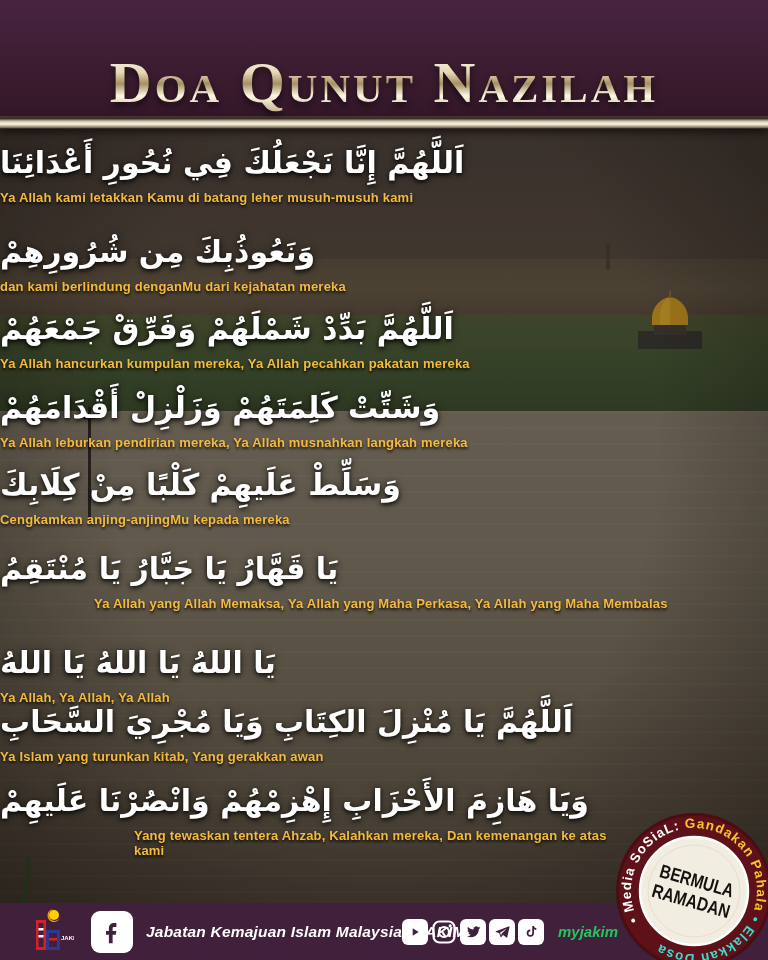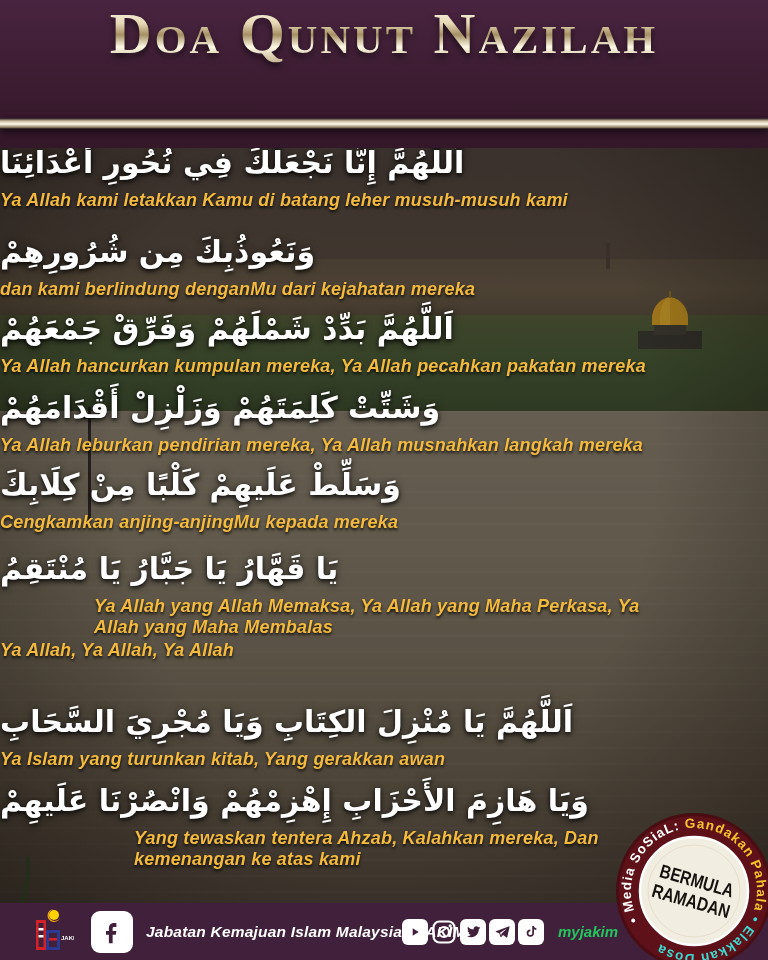--- a/index.html
+++ b/index.html
@@ -2,24 +2,24 @@
 <html><head>
 <meta charset="utf-8">
 <style>
   html,body{margin:0;padding:0;}
   body{
     width:768px;height:960px;position:relative;overflow:hidden;
     font-family:"Liberation Sans",sans-serif;background:#463b36;
   }
   
   .header{
-    position:absolute;top:0;left:0;right:0;height:148px;z-index:4;
+    position:absolute;top:0;left:0;right:0;height:116px;z-index:4;
     background:linear-gradient(180deg,#4a२43c,#38192e);
     background:linear-gradient(180deg,#492440 0%,#3b1c30 60%,#341729 100%);
-    display:flex;align-items:flex-start;justify-content:center;
+    display:flex;align-items:flex-end;justify-content:center;
   }
   .title{
     font-family:"Liberation Serif",serif;font-weight:bold;
     font-variant:small-caps;font-size:58px;letter-spacing:3px;
     background:linear-gradient(180deg,#fffdf4 5%,#e6d7b4 35%,#a58f63 52%,#fdf7e4 70%,#b5a178 100%);
     -webkit-background-clip:text;background-clip:text;color:transparent;
     filter:drop-shadow(0 4px 3px rgba(0,0,0,.55));
     white-space:nowrap;
   }
   .divider{
@@ -49,24 +49,23 @@
   .grass-svg{position:absolute;left:0;top:688px;}
   
   .content{position:absolute;inset:0;z-index:2;}
   .verse{position:absolute;left:0;right:0;text-align:left;}
   .arabic{
     font-family:"DejaVu Sans",sans-serif;font-weight:bold;font-size:30px;
     color:#ffffff;direction:rtl;line-height:1.65;
     text-shadow:0 2px 4px rgba(0,0,0,.85),0 0 10px rgba(0,0,0,.4);
   }
   .trans{
-    font-size:18px;font-weight:bold;color:#f3ba3e;line-height:1.22;
+    font-size:13px;font-weight:bold;color:#f3ba3e;line-height:1.22;
     text-shadow:0 2px 3px rgba(0,0,0,.85);letter-spacing:.2px;
     margin:2px auto 0 auto;
-    font-style:italic;
   }
   .trans.w580{max-width:580px;}
   .trans.w500{max-width:500px;}
   .v1{top:138px}.v2{top:227px}.v3{top:304px}.v4{top:383px}.v5{top:460px}
   .v6{top:544px}.v7{top:638px}.v8{top:697px}.v9{top:776px}
   
   .badge{position:absolute;left:614px;top:811px;width:160px;height:160px;z-index:6;}
   
   .footer{
     position:absolute;left:0;right:0;top:903px;height:57px;z-index:3;
@@ -142,20 +141,21 @@
   </div>
   <div class="verse v5">
     <div class="arabic" lang="ar">وَسَلِّطْ عَلَيهِمْ كَلْبًا مِنْ كِلَابِكَ</div>
     <div class="trans">Cengkamkan anjing-anjingMu kepada mereka</div>
   </div>
   <div class="verse v6">
     <div class="arabic" lang="ar">يَا قَهَّارُ يَا جَبَّارُ يَا مُنْتَقِمُ</div>
     <div class="trans w580">Ya Allah yang Allah Memaksa, Ya Allah yang Maha Perkasa, Ya Allah yang Maha Membalas</div>
   </div>
   <div class="verse v7">
+    <div class="arabic" lang="ar">يَا اللهُ يَا اللهُ يَا اللهُ</div>
     <div class="trans">Ya Allah, Ya Allah, Ya Allah</div>
   </div>
   <div class="verse v8">
     <div class="arabic" lang="ar">اَللَّهُمَّ يَا مُنْزِلَ الكِتَابِ وَيَا مُجْرِيَ السَّحَابِ</div>
     <div class="trans">Ya Islam yang turunkan kitab, Yang gerakkan awan</div>
   </div>
   <div class="verse v9">
     <div class="arabic" lang="ar">وَيَا هَازِمَ الأَحْزَابِ إِهْزِمْهُمْ وَانْصُرْنَا عَلَيهِمْ</div>
     <div class="trans w500">Yang tewaskan tentera Ahzab, Kalahkan mereka, Dan kemenangan ke atas kami</div>
   </div>

